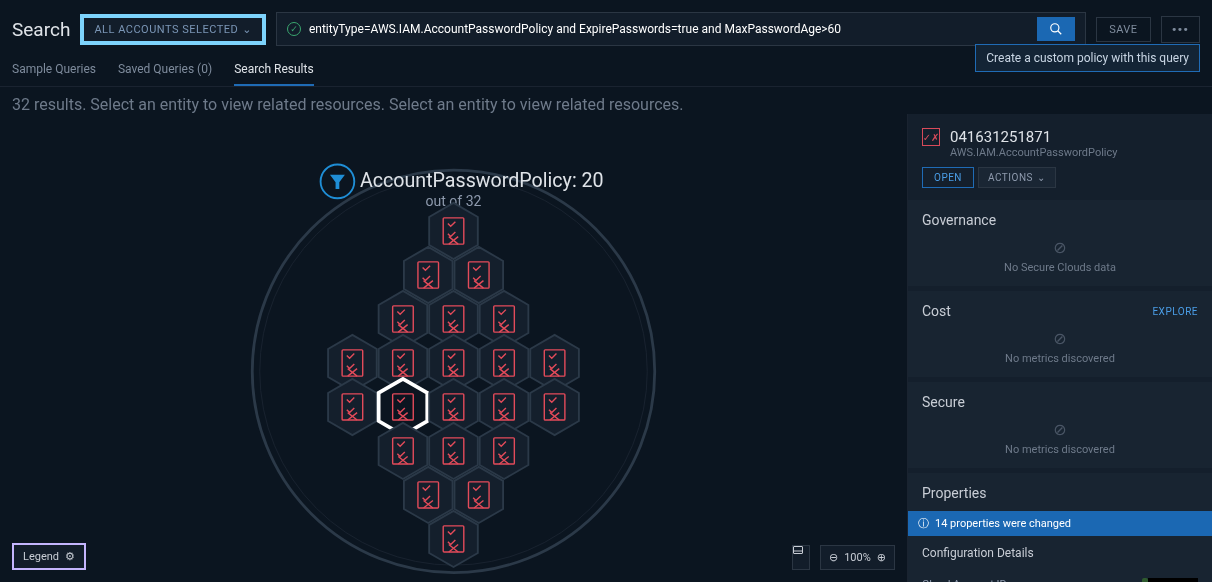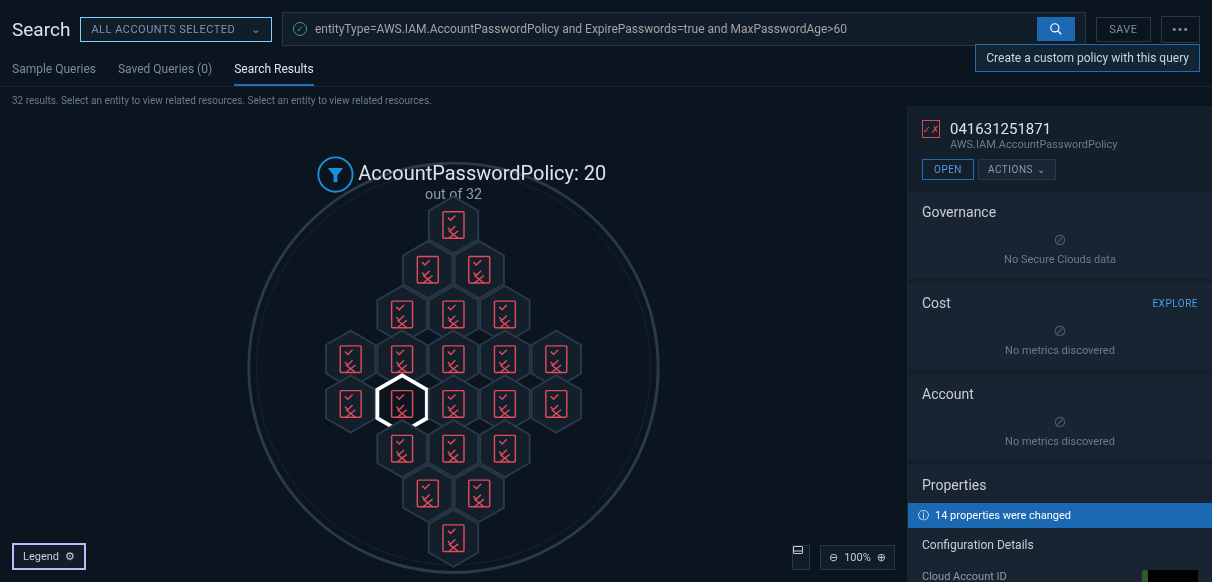--- a/index.html
+++ b/index.html
@@ -1,31 +1,31 @@
 <!DOCTYPE html>
 <html><head>
 <meta charset="utf-8">
 <style>
 * { margin:0; padding:0; box-sizing:border-box; font-family:-apple-system,BlinkMacSystemFont,'Segoe UI',Roboto,sans-serif; }
 body { background:#000; width:1212px; height:582px; overflow:hidden; color:#c8cdd5; font-size:12px; }
 .app { background:#0b1520; width:100%; height:100%; display:flex; flex-direction:column; position:relative; }
 .topbar { display:flex; align-items:center; padding:12px 12px 8px 12px; gap:10px; }
 .title { color:#dfe3e8; font-size:19px; font-weight:400; }
-.account-sel { border:1px solid #7dd3fc; background:#121d2a; color:#7a95b5; font-size:11px; letter-spacing:.5px; padding:5px 10px; display:flex; align-items:center; gap:16px; }
+.account-sel { border:4px solid #7dd3fc; background:#121d2a; color:#7a95b5; font-size:11px; letter-spacing:.5px; padding:5px 10px; display:flex; align-items:center; gap:4px; }
 .query-box { flex:1; border:1px solid #2b3643; background:#121d2a; display:flex; align-items:center; padding:4px 10px; gap:8px; }
 .check { width:14px; height:14px; border:1px solid #3aa66f; border-radius:50%; display:flex; align-items:center; justify-content:center; color:#3aa66f; font-size:9px; }
-.query-box input { flex:1; background:transparent; border:none; color:#a3a3a3; font-size:12px; outline:none; }
+.query-box input { flex:1; background:transparent; border:none; color:#ffffff; font-size:12px; outline:none; }
 .search-btn { width:38px; height:24px; background:#1b68b3; border:none; display:flex; align-items:center; justify-content:center; color:#fff; cursor:pointer; }
 .save-btn { border:1px solid #2b3643; background:transparent; color:#7e8b9c; font-size:11px; letter-spacing:.5px; padding:5px 12px; cursor:pointer; }
 .more-btn { border:1px solid #2b3643; background:transparent; color:#7e8b9c; padding:5px 10px; cursor:pointer; font-weight:bold; letter-spacing:1px; }
 .tooltip { position:absolute; top:44px; right:12px; border:1px solid #1f6bb5; background:#132435; color:#c8d5e3; font-size:12px; padding:6px 10px; }
 .tabs { display:flex; gap:22px; padding:0 12px; border-bottom:1px solid #1a2330; }
 .tab { color:#7e8b9c; font-size:12px; padding:8px 0; cursor:pointer; }
 .tab.active { color:#dfe3e8; border-bottom:2px solid #1f6bb5; }
-.hint { color:#6e7a8a; font-size:10px; padding:8px 12px 0 12px; }
+.hint { color:#6e7a8a; font-size:16px; padding:8px 12px 0 12px; }
 .content { flex:1; display:flex; min-height:0; }
 .canvas { flex:1; position:relative; }
 .canvas svg { position:absolute; top:0; left:0; }
 .legend { position:absolute; bottom:12px; left:12px; border:2px solid #c4b5fd; background:#121d2a; color:#c8cdd5; font-size:11px; padding:5px 9px; display:flex; align-items:center; gap:6px; cursor:pointer; }
 .view-ctrls { position:absolute; bottom:12px; right:12px; display:flex; gap:10px; }
 .ctrl-btn { border:1px solid #2b3643; background:#121d2a; color:#c8cdd5; padding:5px 8px; font-size:11px; display:flex; align-items:center; gap:6px; cursor:pointer; }
 .side { width:305px; background:#141f2c; overflow-y:auto; overflow-x:hidden; border-left:1px solid #1a2330; scrollbar-width:thin; scrollbar-color:#3a4654 transparent; }
 .side-header { display:flex; gap:10px; padding:14px 14px 8px 14px; align-items:flex-start; }
 .side-icon { width:18px; height:18px; border:1px solid #d84a5a; color:#d84a5a; font-size:10px; display:flex; align-items:center; justify-content:center; }
 .side-title { color:#dfe3e8; font-size:15px; font-weight:400; }
@@ -292,21 +292,21 @@
           <span>Cost</span>
           <span class="explore">EXPLORE</span>
         </div>
         <div class="empty">
           <div class="empty-icon">⊘</div>
           <div>No metrics discovered</div>
         </div>
       </div>
 
       <div class="panel">
-        <div class="panel-title">Account</div>
+        <div class="panel-title">Secure</div>
         <div class="empty">
           <div class="empty-icon">⊘</div>
           <div>No metrics discovered</div>
         </div>
       </div>
 
       <div class="panel">
         <div class="panel-title">Properties</div>
         <div class="banner">
           <span>ⓘ</span>

